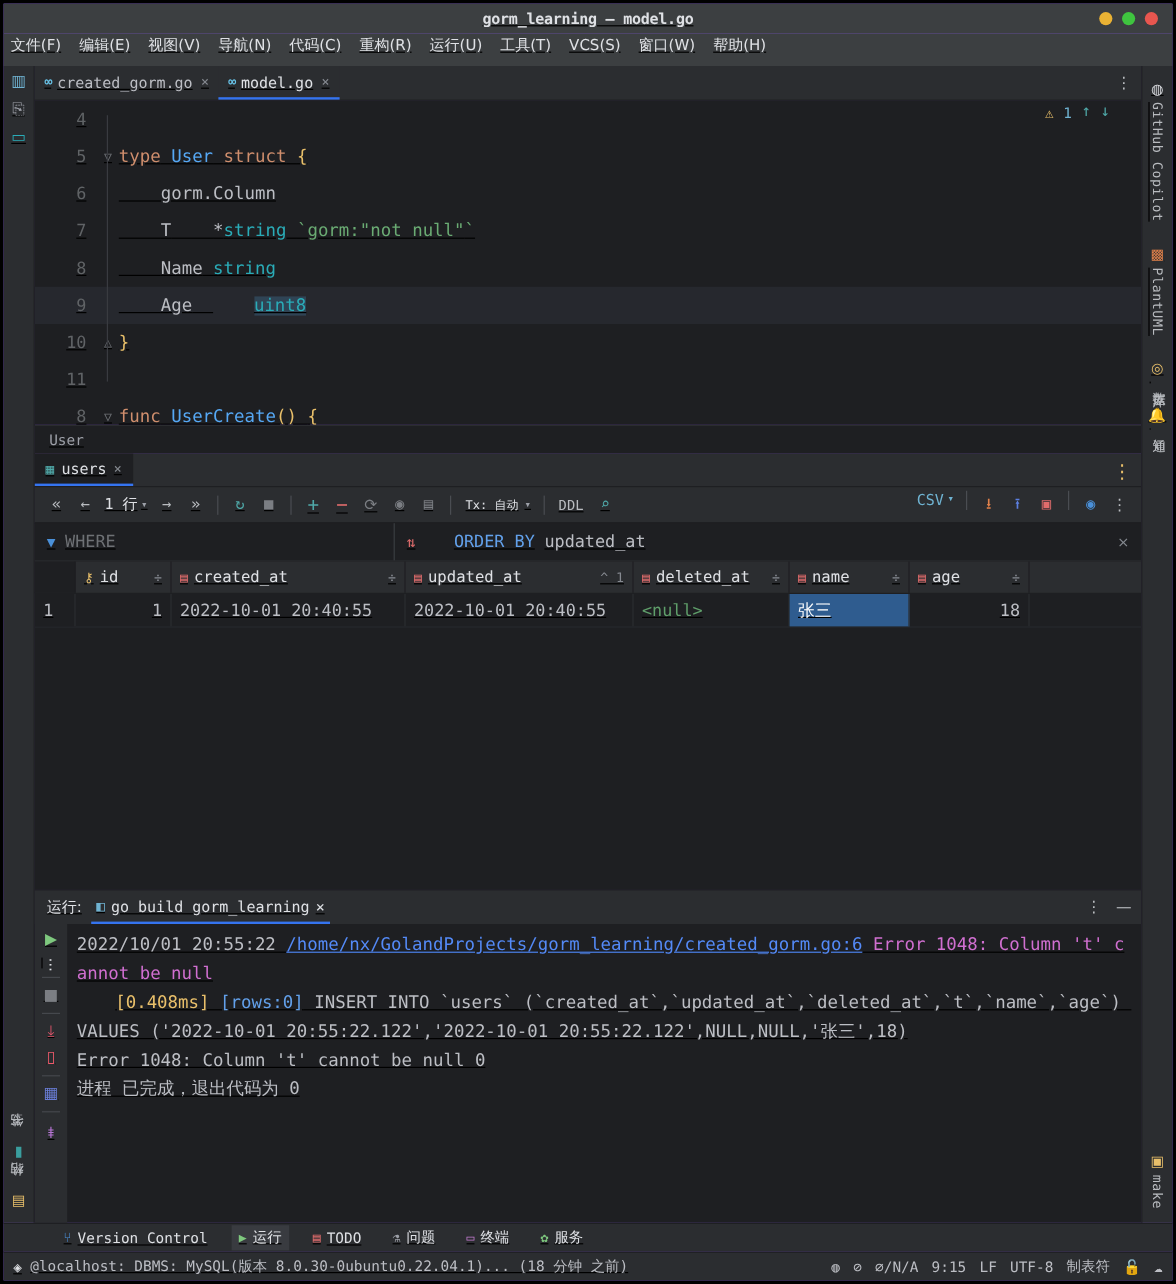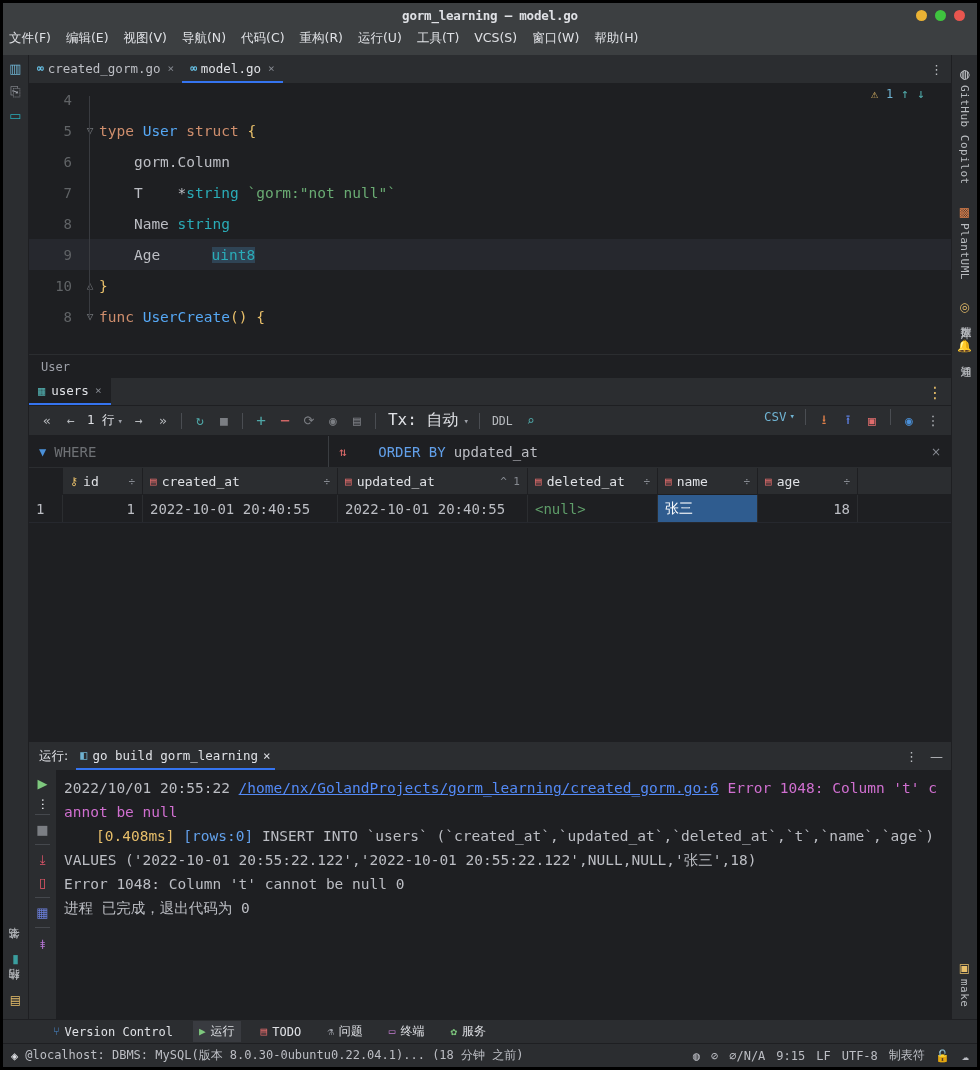--- a/index.html
+++ b/index.html
@@ -8,20 +8,21 @@
     background: #1e1f22;
     font-family: "DejaVu Sans", "Liberation Sans", sans-serif;
     overflow: hidden;
   }
   #app {
     position: relative;
     width: 980px; height: 1070px;
     background: #8b5cf6;
     display: flex; flex-direction: column;
     border: 3px solid #000;
+    text-decoration: underline;
   }
 
   
   .titlebar {
     height: 25px; flex: 0 0 25px;
     background: #3c3f41;
     display: flex; align-items: center; justify-content: center;
     position: relative;
   }
   .titlebar .title {
@@ -137,21 +138,21 @@
   .dbtab .tclose { color: #868a91; font-size: 11px; }
 
   .dbtoolbar { height: 30px; flex: 0 0 30px; background: #2b2d30; display: flex; align-items: center;
     padding: 0 6px; gap: 0px; border-bottom: 1px solid #1e1f22; position: relative; }
   .tbtn { width: 24px; height: 24px; display: flex; align-items: center; justify-content: center;
     color: #b9bcc0; font-size: 13px; font-family: "DejaVu Sans Mono", monospace; }
   .tsep { width: 1px; height: 16px; background: #4a4d52; margin: 0 6px; }
   .rowsel { display: flex; align-items: center; gap: 3px; color: #dfe1e5; font-size: 12.5px;
     font-family: "DejaVu Sans Mono", monospace; padding: 0 4px; }
   .caret { color: #9da0a8; font-size: 9px; }
-  .txlabel { color: #dfe1e5; font-size: 16px; font-family: "DejaVu Sans Mono", monospace; padding: 0 2px; }
+  .txlabel { color: #dfe1e5; font-size: 10px; font-family: "DejaVu Sans Mono", monospace; padding: 0 2px; }
   .ddl { color: #b9bcc0; font-size: 11.5px; font-family: "DejaVu Sans Mono", monospace; padding: 0 6px; }
   .rightgrp { position: absolute; right: 6px; display: flex; align-items: flex-start; }
 
   .filterrow { height: 32px; flex: 0 0 32px; background: #1e1f22; display: flex; align-items: stretch;
     border-bottom: 1px solid #2b2d30; position: relative; }
   .fcell { display: flex; align-items: center; gap: 8px; padding: 0 10px; font-family: "DejaVu Sans Mono", monospace; font-size: 14px; }
   .fcell.where { width: 300px; flex: 0 0 300px; border-right: 1px solid #3a3d41; }
   .fcell.order { flex: 1 1 auto; }
   .phtext { color: #6e7175; }
   .sqlkw { color: #62a0ea; margin-left: 24px; }
@@ -316,20 +317,25 @@
               <span class="gut">9</span>
               <span class="fold"></span>
               <span class="codetext">    <span class="wht">Age</span>  <span class="grn sel">uint8</span></span>
             </div>
             <div class="codeline">
               <span class="gut">10</span>
               <span class="fold">△</span>
               <span class="codetext"><span class="brc">}</span></span>
             </div>
             <div class="codeline">
+              <span class="gut">11</span>
+              <span class="fold"></span>
+              <span class="codetext"></span>
+            </div>
+            <div class="codeline">
               <span class="gut">8</span>
               <span class="fold">▽</span>
               <span class="codetext"><span class="kw">func</span> <span class="fn">UserCreate</span><span class="brc">()</span> <span class="brc">{</span></span>
             </div>
           </div>
       </div>
 
       <div class="breadcrumb">
         <span>User</span>
       </div>

